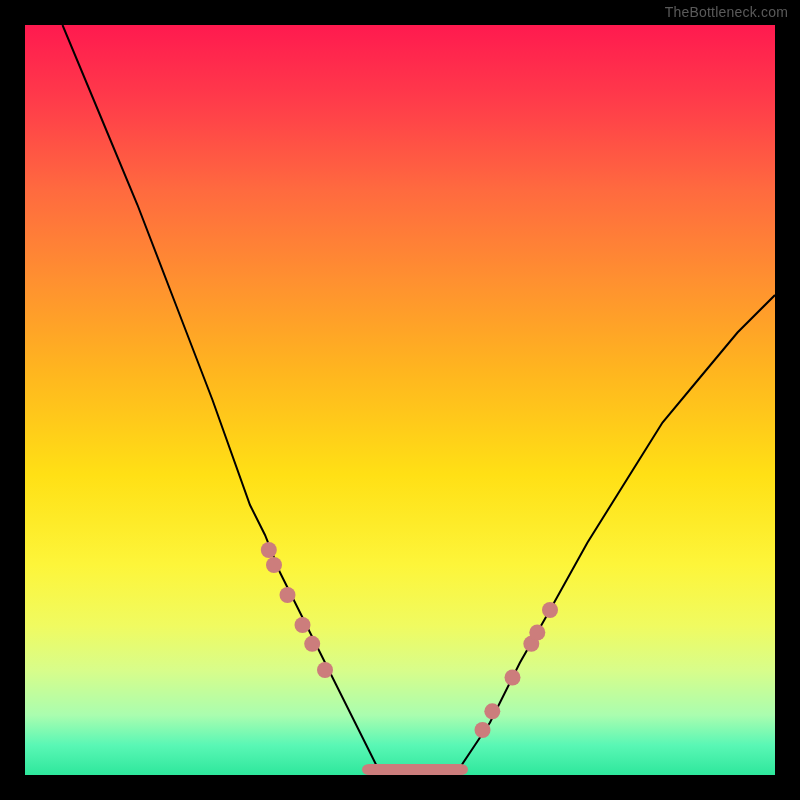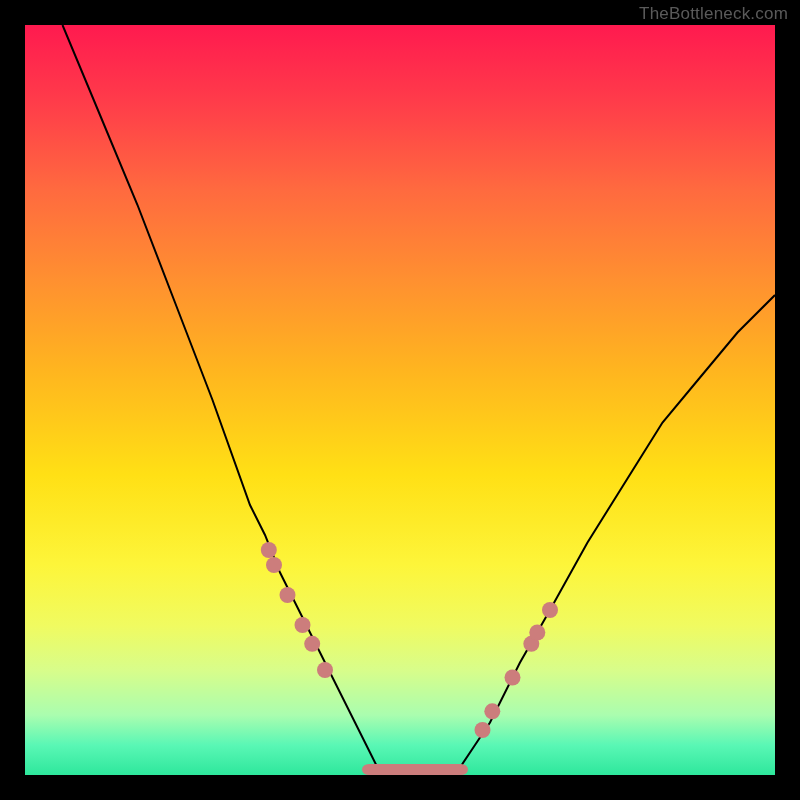--- a/index.html
+++ b/index.html
@@ -38,21 +38,21 @@
     top: 0;
     width: 750px;
     height: 750px;
     display: block;
   }
   .watermark {
     position: absolute;
     top: 4px;
     right: 12px;
     color: #5a5a5a;
-    font-size: 17px;
+    font-size: 14px;
     font-weight: 400;
     letter-spacing: 0.2px;
     user-select: none;
   }
   .curve {
     fill: none;
     stroke: #000;
     stroke-width: 2;
   }
   .dots circle {

